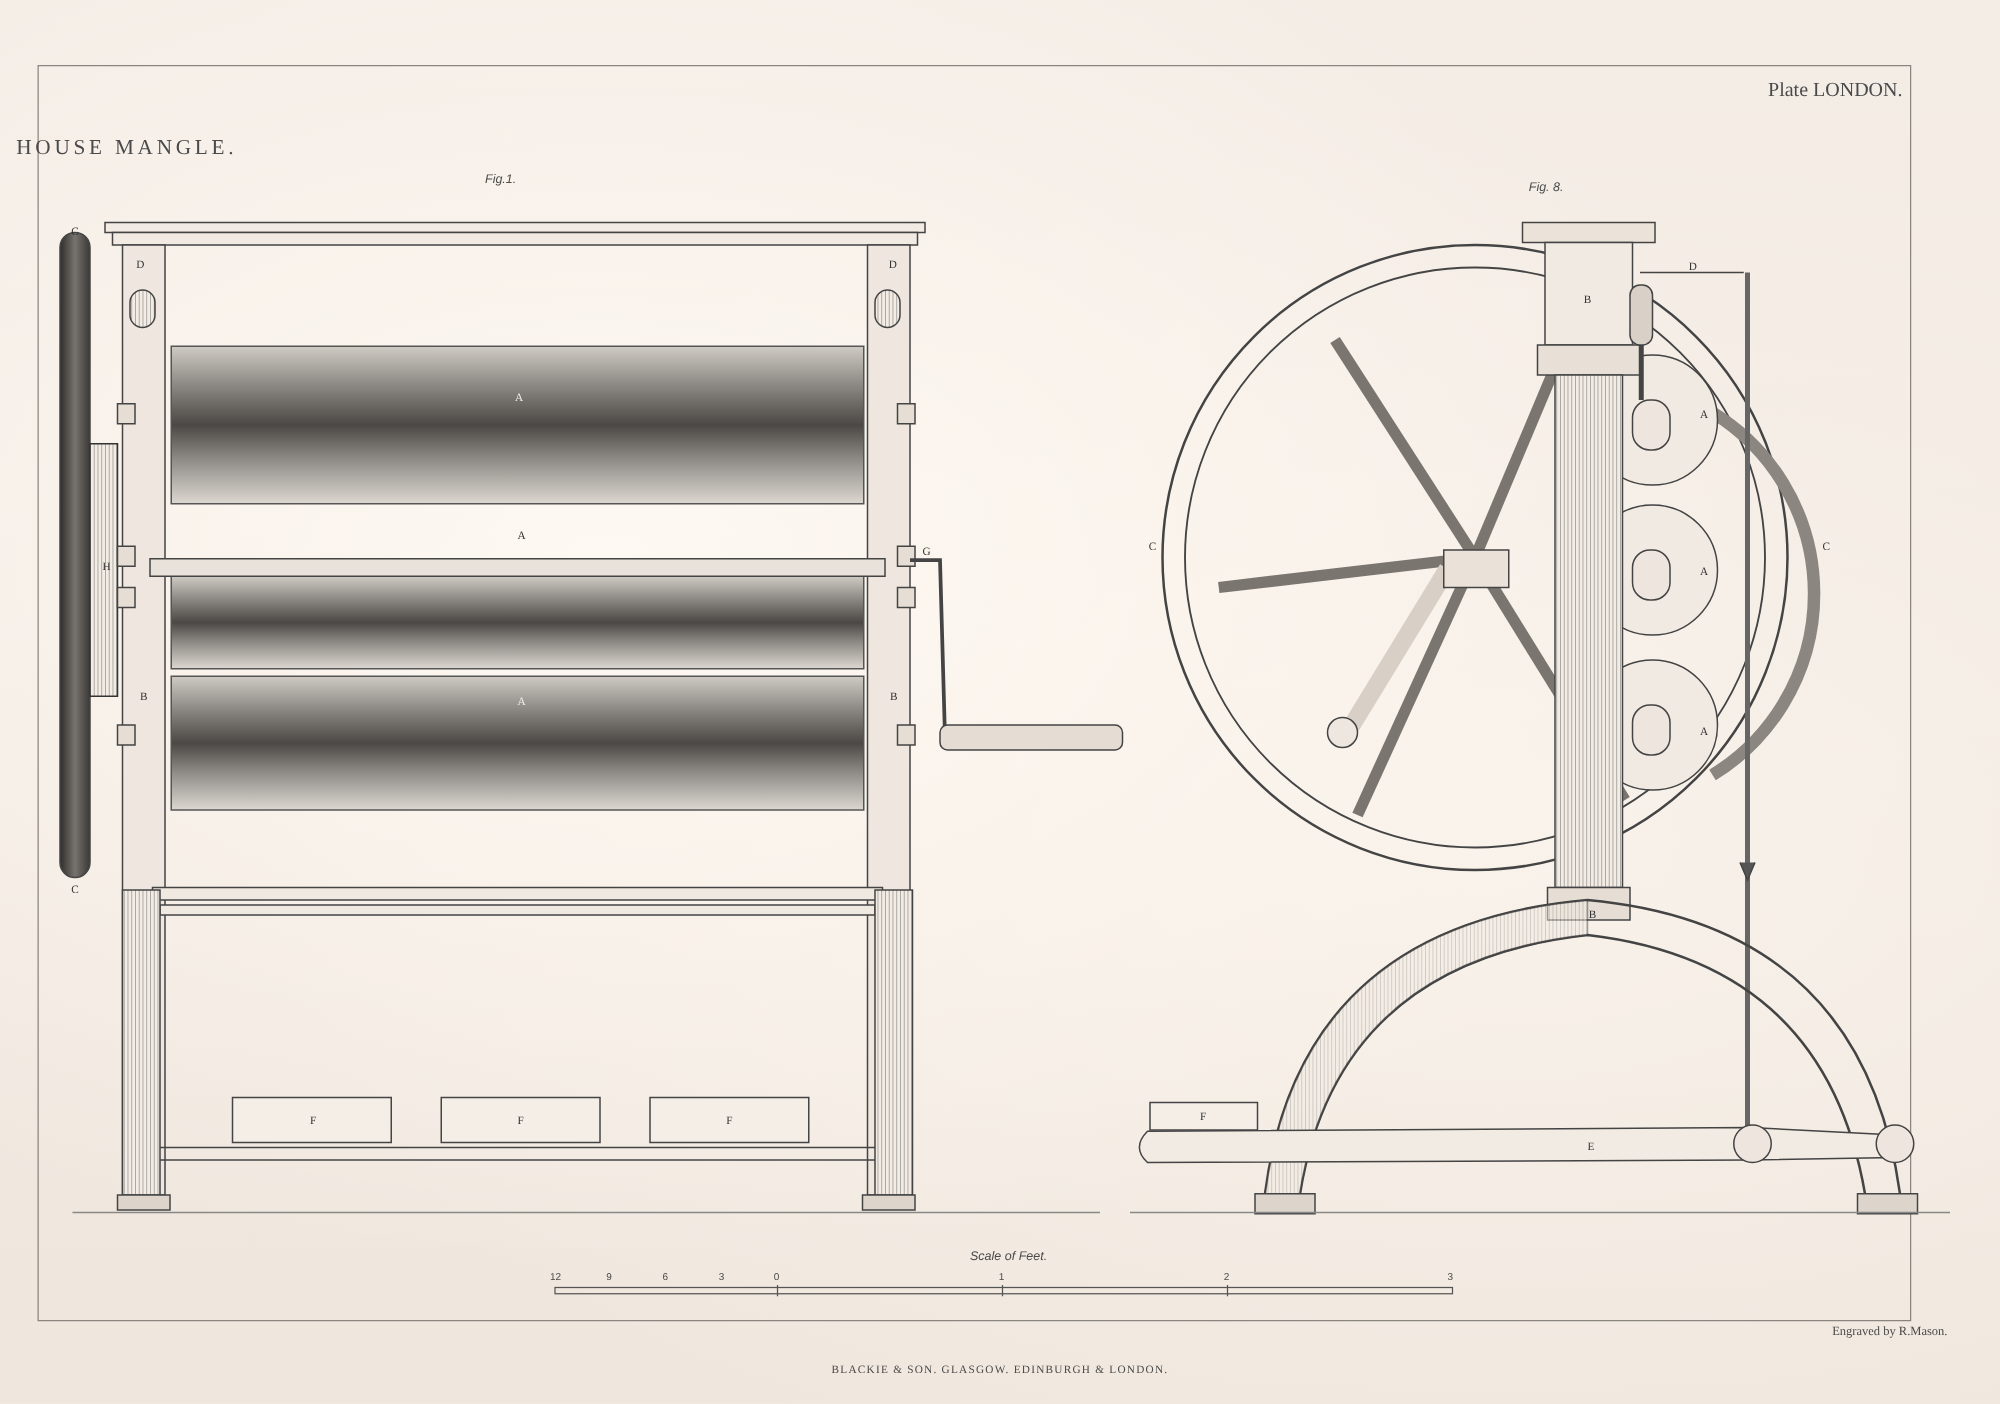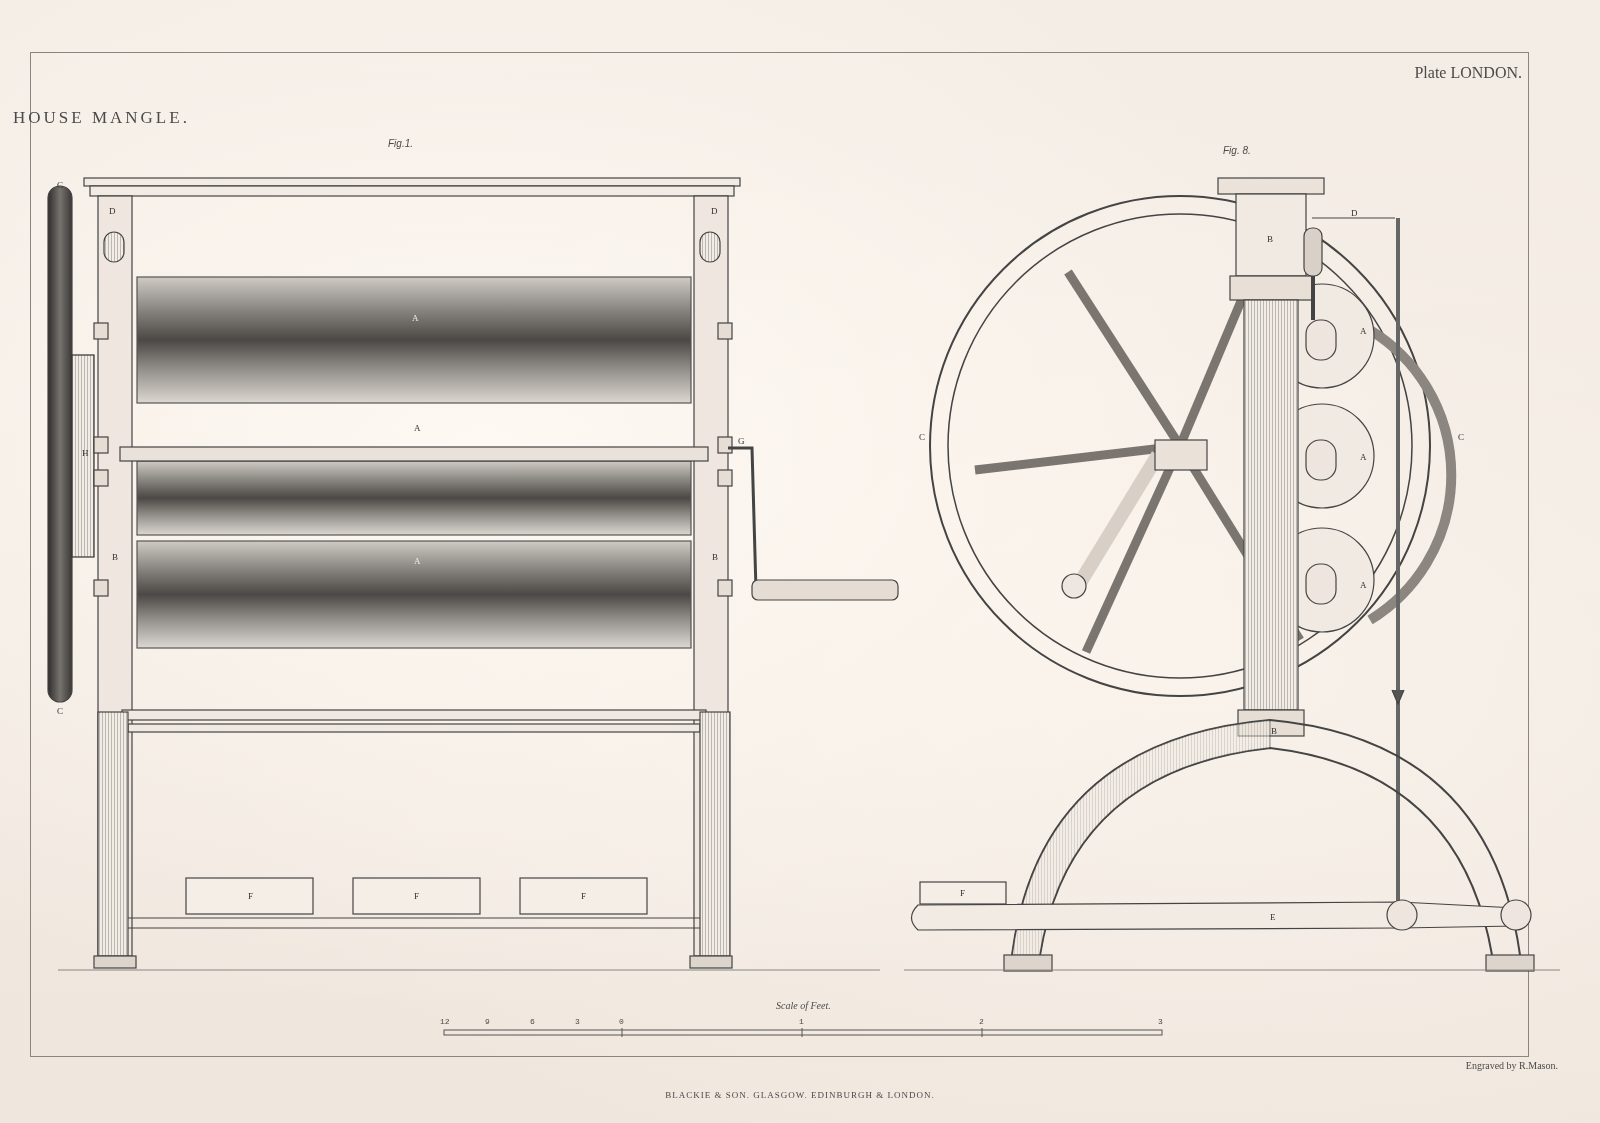--- a/index.html
+++ b/index.html
@@ -6,22 +6,22 @@
   body{width:1600px;height:1123px;background:#f3ece4;overflow:hidden;position:relative;font-family:"DejaVu Serif","Liberation Serif",serif;color:#444;}
   .paper{position:absolute;inset:0;background:
      radial-gradient(ellipse at 30% 40%, rgba(255,250,244,0.9), rgba(240,231,222,0) 60%),
      radial-gradient(ellipse at 75% 60%, rgba(250,244,236,0.8), rgba(236,226,216,0) 60%),
      linear-gradient(180deg,#f4ede6,#efe6dd);}
   .frame{position:absolute;left:30px;top:52px;width:1497px;height:1003px;border:1px solid #8a857f;}
   .txt{position:absolute;white-space:nowrap;color:#4a4a4a;}
   .title{left:13px;width:1600px;top:108px;text-align:left;font-family:"Liberation Serif",serif;font-size:17px;letter-spacing:3px;}
   .plate{right:78px;top:64px;font-family:"Liberation Serif",serif;font-size:16px;}
   .fig{font-family:Liberation Sans, sans-serif;font-style:italic;font-size:10px;}
-  .scalelbl{font-family:Liberation Serif, serif;font-style:italic;font-size:10px;}
-  .tick{font-size:8px;font-family:Liberation Mono, monospace;text-align:center;}
+  .scalelbl{font-family:Liberation Sans, sans-serif;font-style:italic;font-size:10px;}
+  .tick{font-size:8px;font-family:Liberation Sans, sans-serif;text-align:center;}
   .footer{left:0;width:1600px;top:1090px;text-align:center;font-family:"Liberation Serif",serif;font-size:9px;letter-spacing:1px;}
   .engr{right:42px;top:1060px;font-family:"Liberation Serif",serif;font-size:10px;}
   .lbl{position:absolute;font-family:"Liberation Serif",serif;font-size:9px;color:#333;}
   svg{position:absolute;left:0;top:0;}
 </style>
 </head>
 <body>
 
 <div class="paper"></div>
 <div class="frame"></div>

